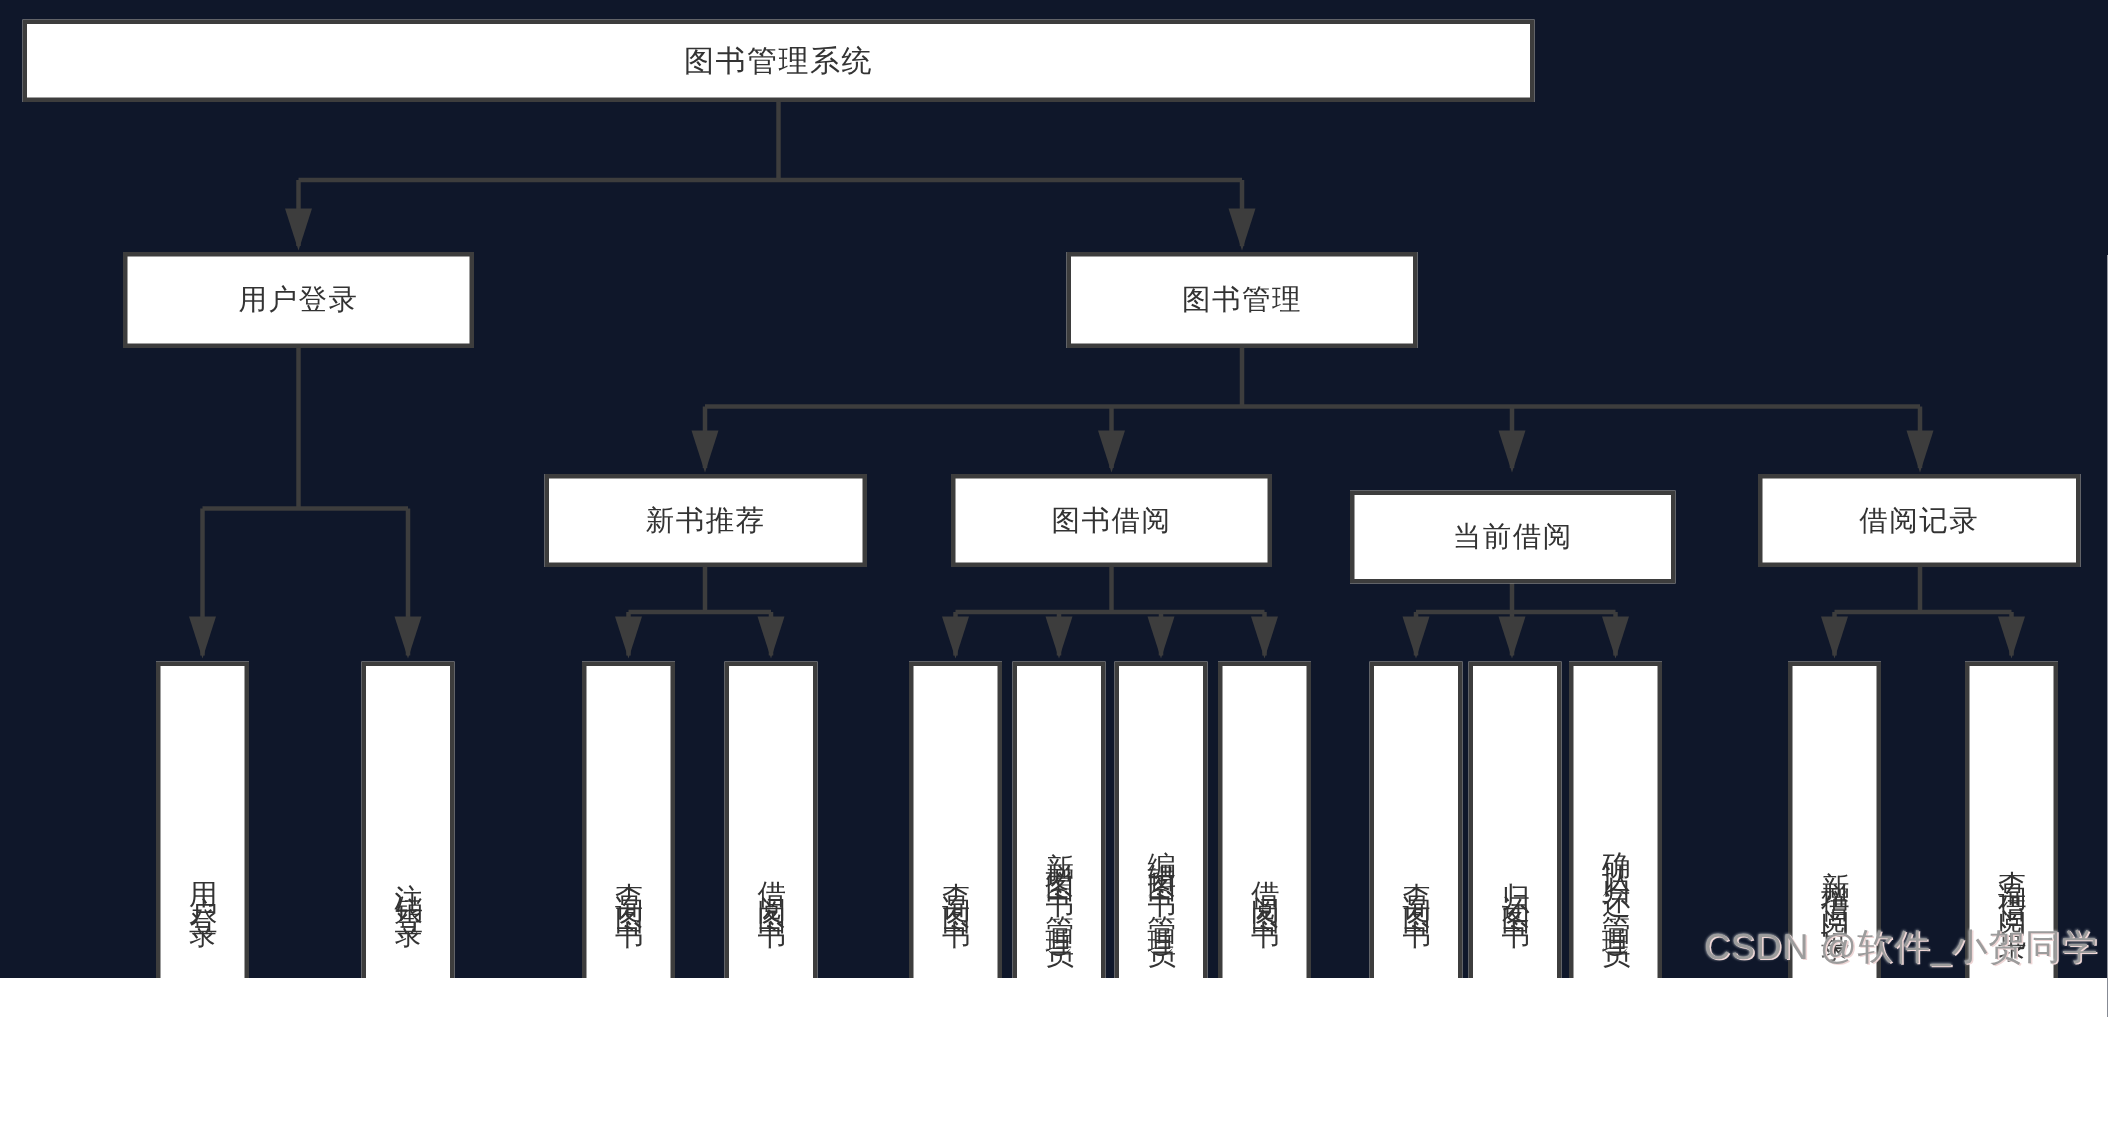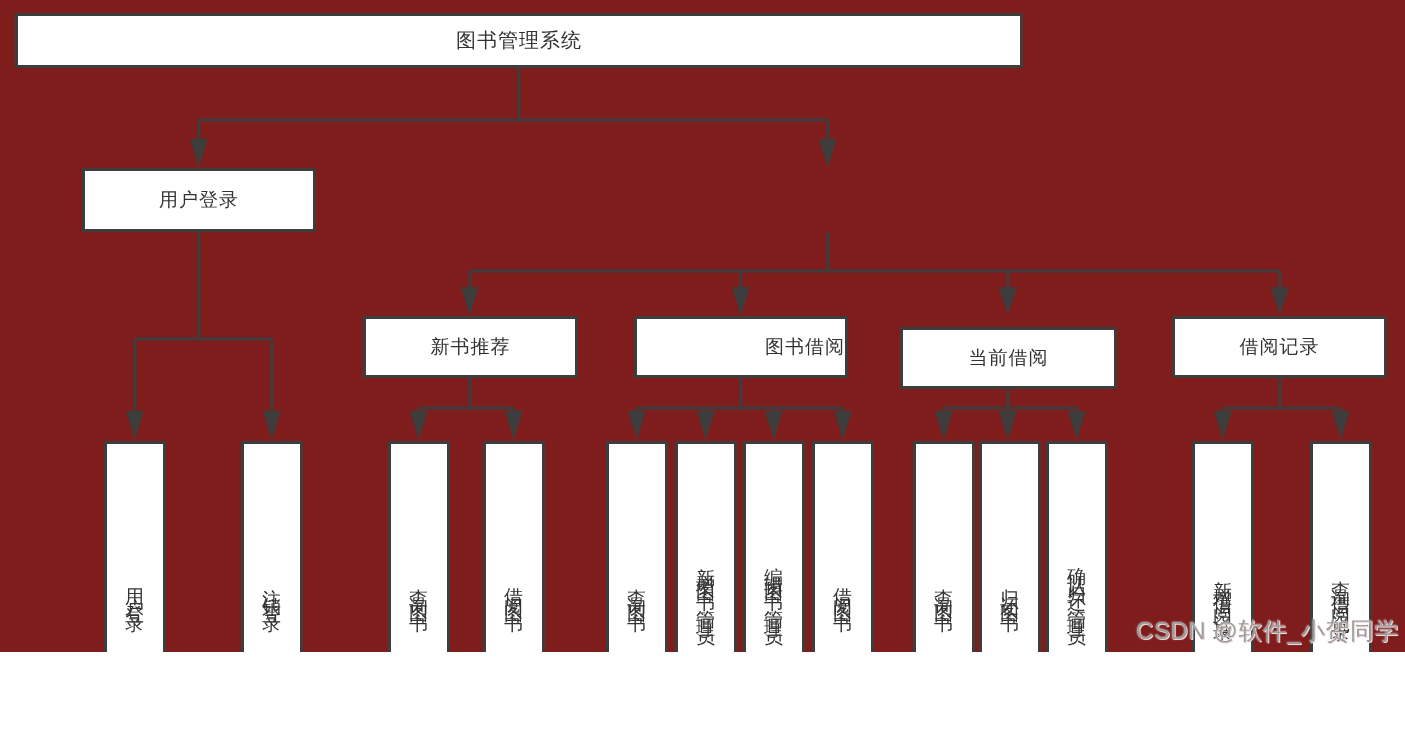--- a/index.html
+++ b/index.html
@@ -1,20 +1,20 @@
 <!DOCTYPE html>
 <html><head>
 <meta charset="utf-8">
 <style>
   html, body { margin: 0; padding: 0; background: #ffffff; }
   #canvas {
     position: relative;
     width: 1405px;
     height: 652px;
-    background: #7f1d1d;
+    background: #0f172a;
     font-family: "Liberation Sans", "DejaVu Sans", sans-serif;
     overflow: hidden;
   }
   #connector-svg {
     position: absolute;
     left: 0; top: 0;
     width: 1405px; height: 747px;
     pointer-events: none;
   }
   .node {
@@ -114,25 +114,28 @@
     </g>
   </svg>
 
   <div class="node root" style="left:15px; top:13px; width:1008px; height:55px;">
     <span>图书管理系统</span>
   </div>
 
   <div class="node lvl" style="left:82px; top:168px; width:234px; height:64px;">
     <span>用户登录</span>
   </div>
+  <div class="node lvl" style="left:711px; top:168px; width:234px; height:64px;">
+    <span>图书管理</span>
+  </div>
 
   <div class="node lvl" style="left:363px; top:316px; width:215px; height:62px;">
     <span>新书推荐</span>
   </div>
-  <div class="node lvl" style="left:634px; top:316px; width:214px; height:62px;justify-content:flex-end;">
+  <div class="node lvl" style="left:634px; top:316px; width:214px; height:62px;">
     <span>图书借阅</span>
   </div>
   <div class="node lvl" style="left:900px; top:316px; width:217px; height:62px;margin-top:11px;">
     <span>当前借阅</span>
   </div>
   <div class="node lvl" style="left:1172px; top:316px; width:215px; height:62px;text-align:right;">
     <span>借阅记录</span>
   </div>
 
   <div class="leaf" style="left:104px;">

